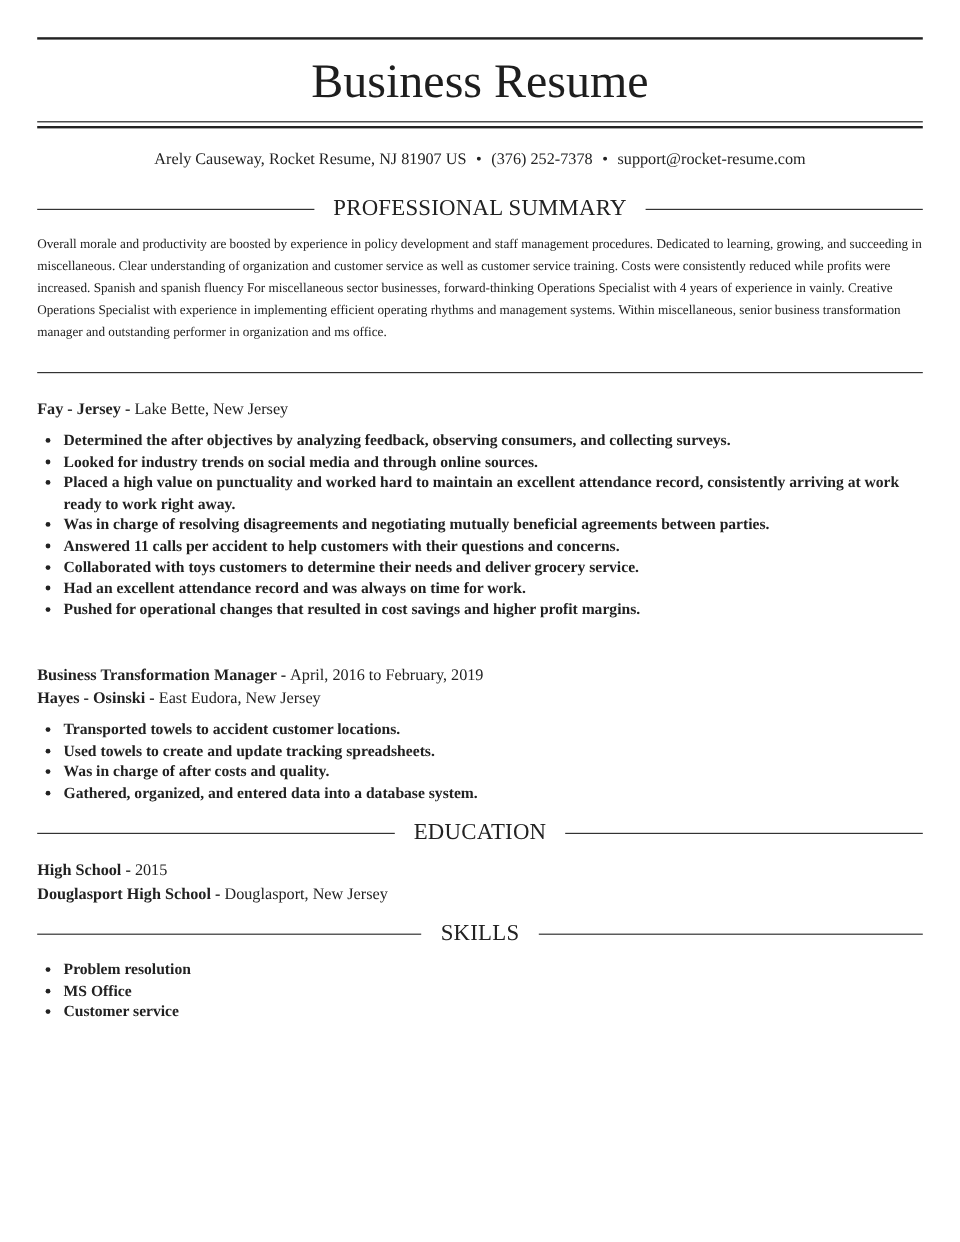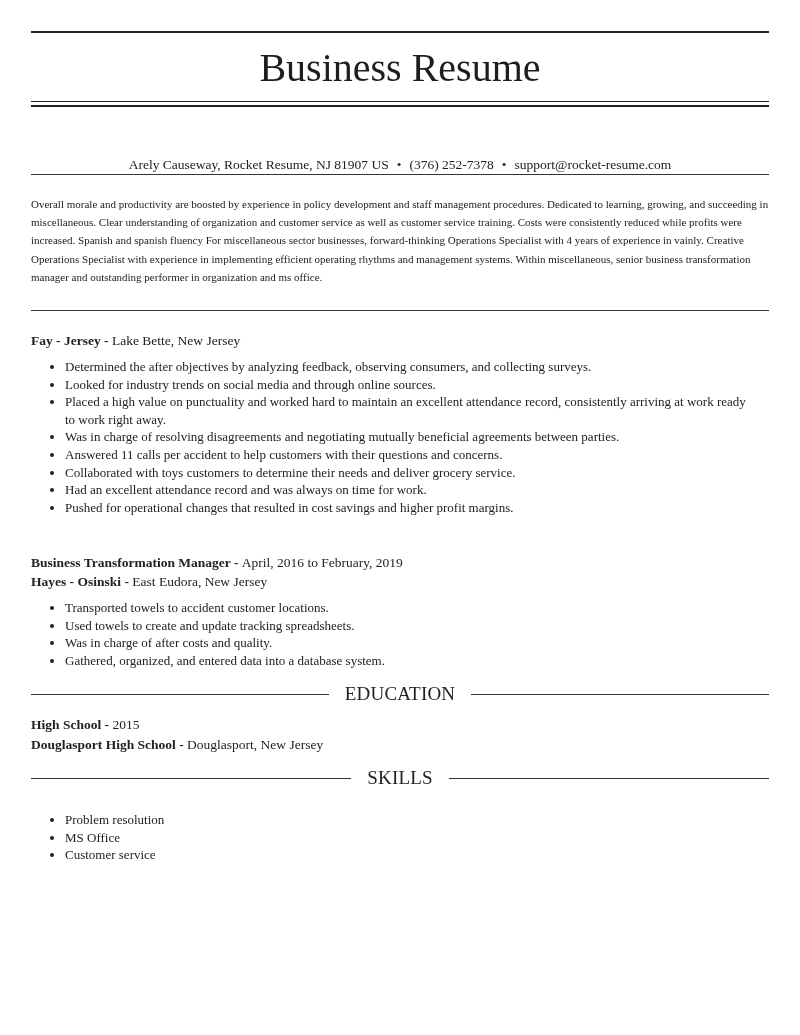--- a/index.html
+++ b/index.html
@@ -12,42 +12,42 @@
   .top-rule { position: absolute; top: 31px; left: 0; right: 0; height: 2px; background: #222; }
   .title {
     position: absolute; top: 44px; left: 0; right: 0; text-align: center;
     font-size: 40px; line-height: 48px; color: #1e1e1e;
   }
   .double-rule { position: absolute; top: 101px; left: 0; right: 0; height: 6px; }
   .double-rule .r1 { position: absolute; top: 0; left: 0; right: 0; height: 1px; background: #222; }
   .double-rule .r2 { position: absolute; top: 4px; left: 0; right: 0; height: 2px; background: #222; }
   .contact {
     position: absolute; top: 124px; left: 0; right: 0; text-align: center;
-    font-size: 13.5px; line-height: 18px; color: #222; margin-top: 32px;
+    font-size: 13.5px; line-height: 18px; color: #222;
   }
   .contact .sep { margin: 0 8px; }
   .section-head {
     position: absolute; left: 0; right: 0; height: 22px;
     display: flex; align-items: center;
   }
   .section-head .line { flex: 1; height: 1px; background: #333; }
   .section-head .label {
     padding: 0 16px; font-size: 19px; line-height: 22px; color: #222;
     letter-spacing: 0.2px;
   }
   .summary {
     position: absolute; top: 195px; left: 0; right: 0;
     font-size: 11px; line-height: 18.2px; color: #222;
   }
   .job { position: absolute; left: 0; right: 0; font-size: 13.5px; }
   .job .line1, .job .line2 { line-height: 19px; height: 19px; }
   .job b { font-weight: bold; }
   ul.bullets {
-    margin: 12px; padding: 0 0 0 22px; list-style: disc;
-    font-size: 13px; line-height: 17.6px;
+    margin: 0; padding: 0 0 0 22px; list-style: disc;
+    font-size: 13px; line-height: 17.6px; font-weight: bold;
   }
   ul.bullets li { padding-left: 0; margin-left: 0; }
   .edu { position: absolute; left: 0; right: 0; font-size: 13.5px; }
   .edu div { line-height: 19.5px; }
   .skills { position: absolute; top: 799px; left: 0; right: 0; display: flex; }
   .skills ul { width: 364px; }
 </style>
 </head>
 <body>
 
@@ -58,20 +58,21 @@
     <div class="r1"></div>
       <div class="r2"></div>
   </div>
 
   <div class="contact">
     <span>Arely Causeway, Rocket Resume, NJ 81907 US</span><span class="sep">•</span><span>(376) 252-7378</span><span class="sep">•</span><span>support@rocket-resume.com</span>
   </div>
 
   <div class="section-head" style="top:163px;">
     <div class="line"></div>
+    <div class="label">PROFESSIONAL SUMMARY</div>
     <div class="line"></div>
   </div>
   <div class="summary">Overall morale and productivity are boosted by experience in policy development and staff management procedures. Dedicated to learning, growing, and succeeding in miscellaneous. Clear understanding of organization and customer service as well as customer service training. Costs were consistently reduced while profits were increased. Spanish and spanish fluency For miscellaneous sector businesses, forward-thinking Operations Specialist with 4 years of experience in vainly. Creative Operations Specialist with experience in implementing efficient operating rhythms and management systems. Within miscellaneous, senior business transformation manager and outstanding performer in organization and ms office.</div>
 
   <div class="section-head" style="top:299px;">
     <div class="line"></div>
     <div class="line"></div>
   </div>
 
   <div class="job" style="top:331px;">

